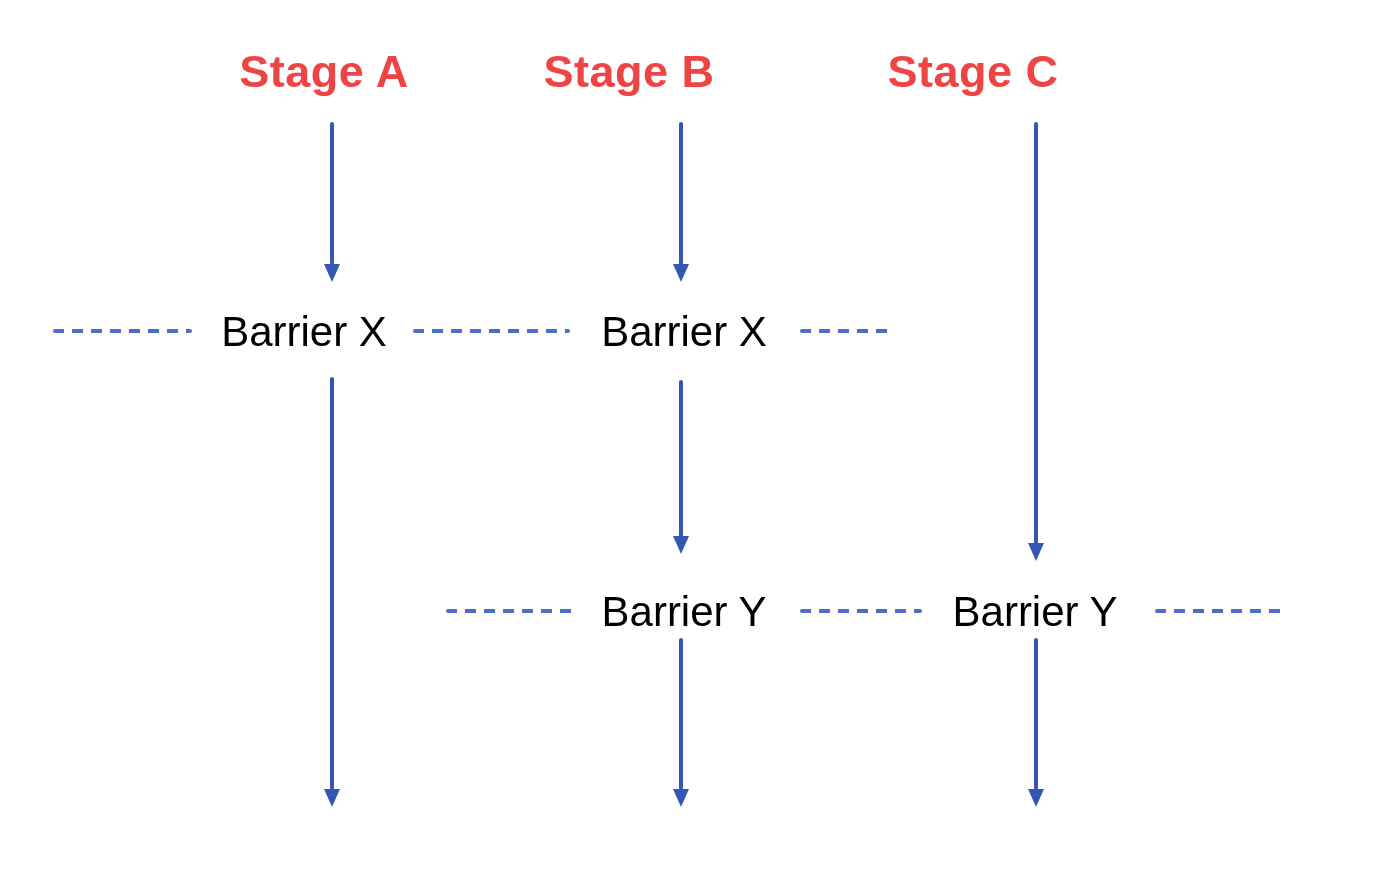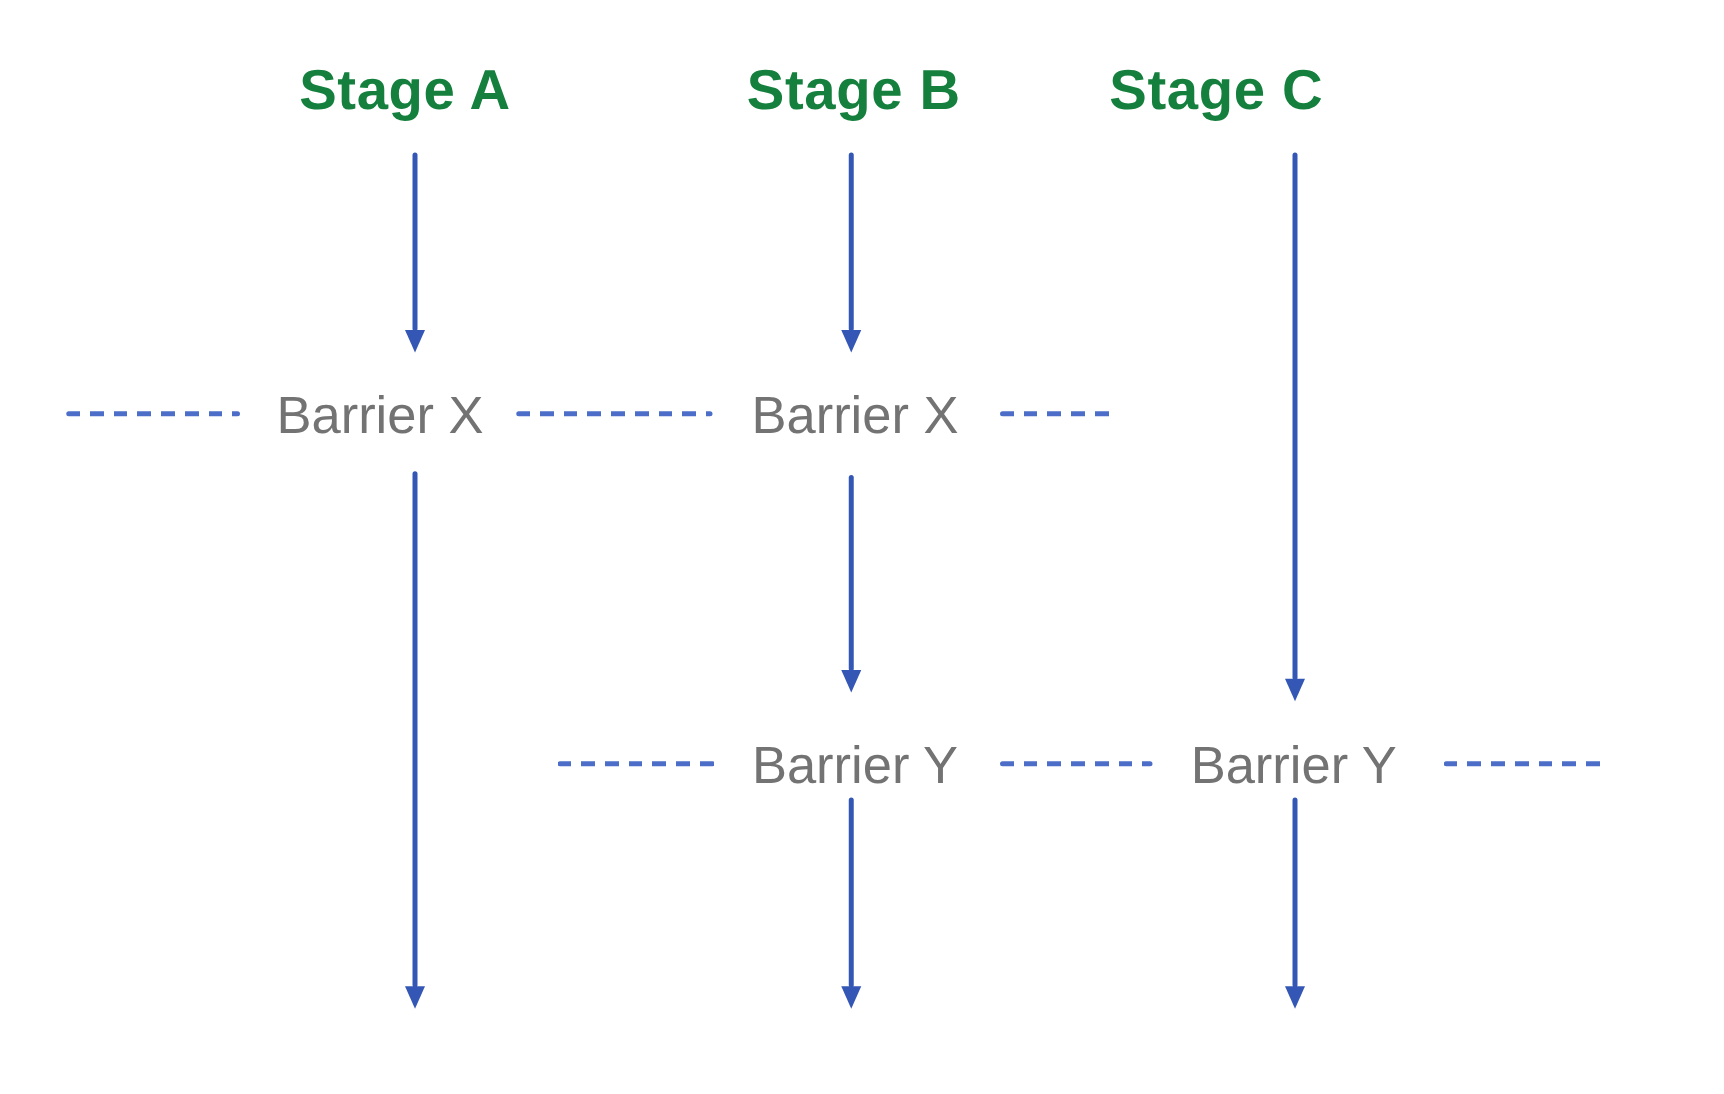--- a/index.html
+++ b/index.html
@@ -13,30 +13,30 @@
     height: 875px;
     background: #ffffff;
     overflow: hidden;
     font-family: "Liberation Sans", sans-serif;
   }
   .stage-label {
     position: absolute;
     transform: translateX(-50%);
     font-size: 45px;
     font-weight: 700;
-    color: #15803d;
+    color: #ef4444;
     white-space: nowrap;
     letter-spacing: 0.5px;
   }
   .barrier-label {
     position: absolute;
     transform: translate(-50%, -50%);
     font-size: 42px;
     font-weight: 500;
-    color: #737373;
+    color: #000000;
     white-space: nowrap;
   }
   .arrow {
     position: absolute;
     width: 4px;
     margin-left: -2px;
     background: #3457b5;
     border-radius: 2px;
   }
   .arrow::after {
@@ -61,21 +61,21 @@
       transparent 11px, transparent 19px
     );
   }
 </style>
 </head>
 <body>
 
 <div class="canvas">
 
   <div class="stage-label" style="left:324px; top:46px">Stage A</div>
-  <div class="stage-label" style="left:683px; top:46px">Stage B</div>
+  <div class="stage-label" style="left:629px; top:46px">Stage B</div>
   <div class="stage-label" style="left:973px; top:46px">Stage C</div>
 
   <div class="arrow" style="left:332px; top:122px; height:143px"></div>
   <div class="arrow" style="left:332px; top:377px; height:413px"></div>
 
   <div class="arrow" style="left:681px; top:122px; height:143px"></div>
   <div class="arrow" style="left:681px; top:380px; height:157px"></div>
   <div class="arrow" style="left:681px; top:638px; height:152px"></div>
 
   <div class="arrow" style="left:1036px; top:122px; height:422px"></div>

